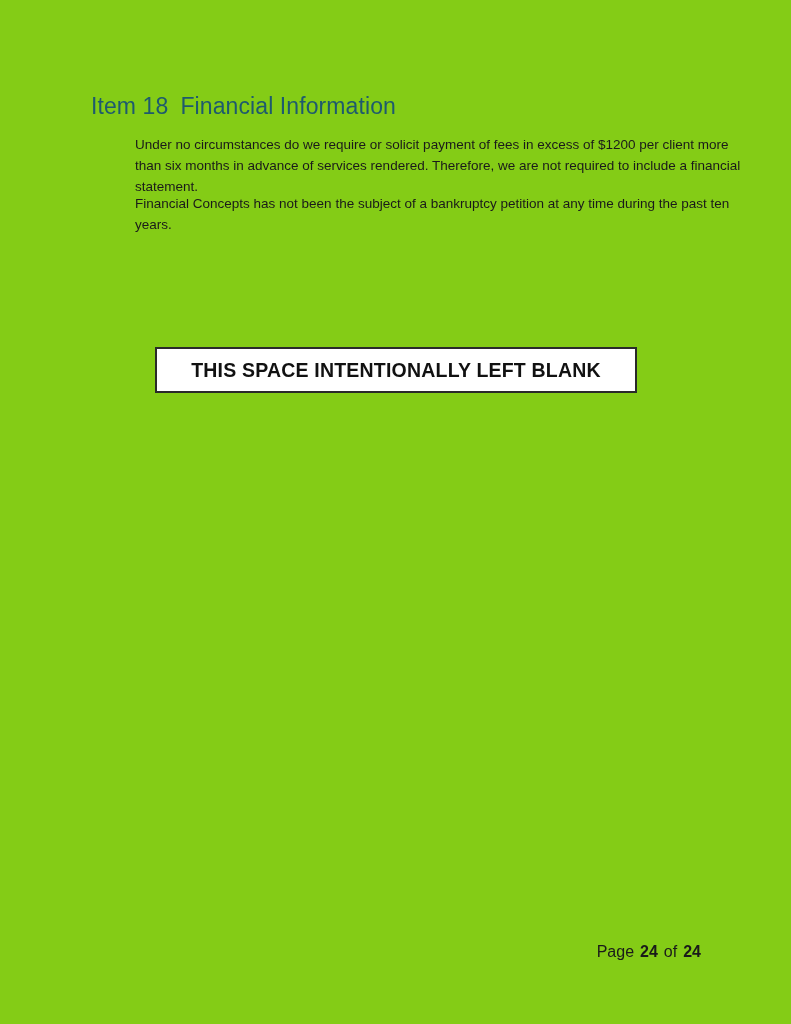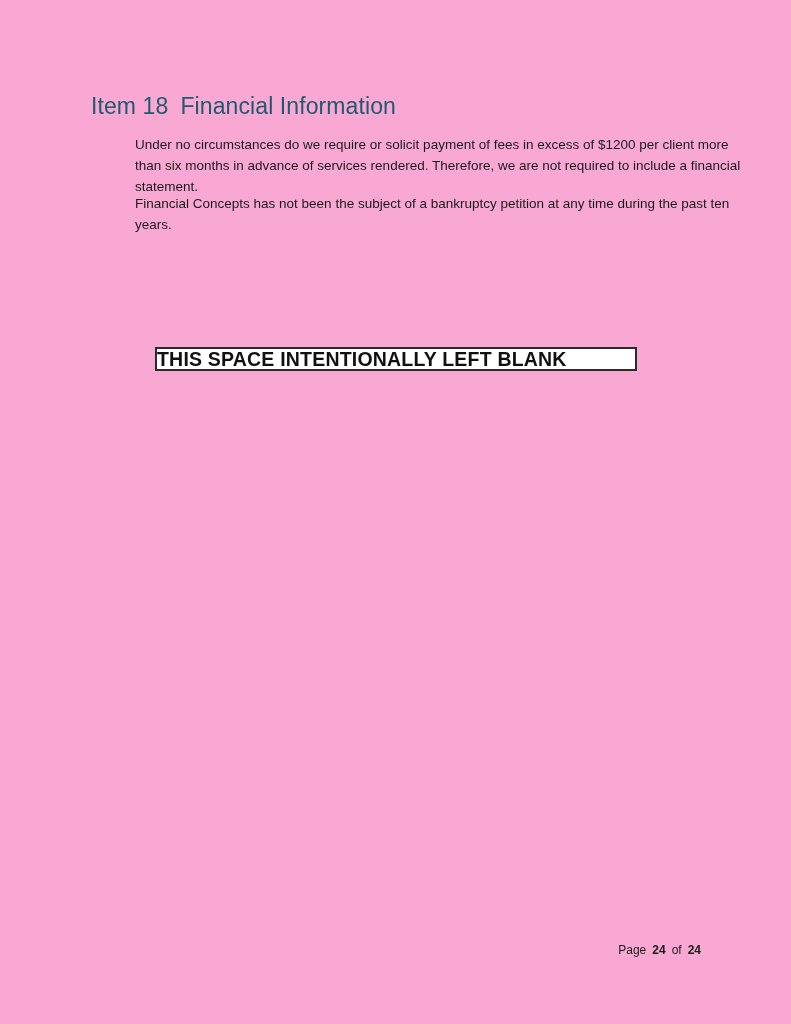--- a/index.html
+++ b/index.html
@@ -8,21 +8,21 @@
     width: 791px;
     height: 1024px;
     position: relative;
     font-family: "Liberation Sans", sans-serif;
     color: #1a1a1a;
     overflow: hidden;
   }
   .page {
     position: absolute;
     inset: 0;
-    background: #f9a8d4;
+    background: #84cc16;
   }
   .doc-heading {
     position: absolute;
     left: 91px;
     top: 93px;
     font-size: 23px;
     font-weight: 400;
     color: #1e5a6e;
     letter-spacing: 0.1px;
     white-space: nowrap;
@@ -38,39 +38,39 @@
     text-align: left;
     margin-left: 44px;
   }
   .para-1 { top: 134px; }
   .para-2 { top: 193px; }
   .blank-box {
     position: absolute;
     left: 155px;
     top: 347px;
     width: 482px;
-    height: 24px;
+    height: 46px;
     border: 2px solid #2a2a2a;
     background: #ffffff;
     display: flex;
     align-items: center;
-    justify-content: flex-start;
+    justify-content: center;
   }
   .blank-box .notice-text {
     font-size: 19.5px;
     font-weight: 700;
     color: #111111;
     letter-spacing: 0.2px;
     white-space: nowrap;
   }
   .footer {
     position: absolute;
     top: 943px;
     right: 90px;
-    font-size: 12px;
+    font-size: 16px;
     color: #1a1a1a;
     white-space: nowrap;
   }
   .footer .num { font-weight: 700; }
   .footer span { display: inline; }
   .footer .sep { margin: 0 3px 0 3px; }
 </style>
 </head>
 <body>
 

